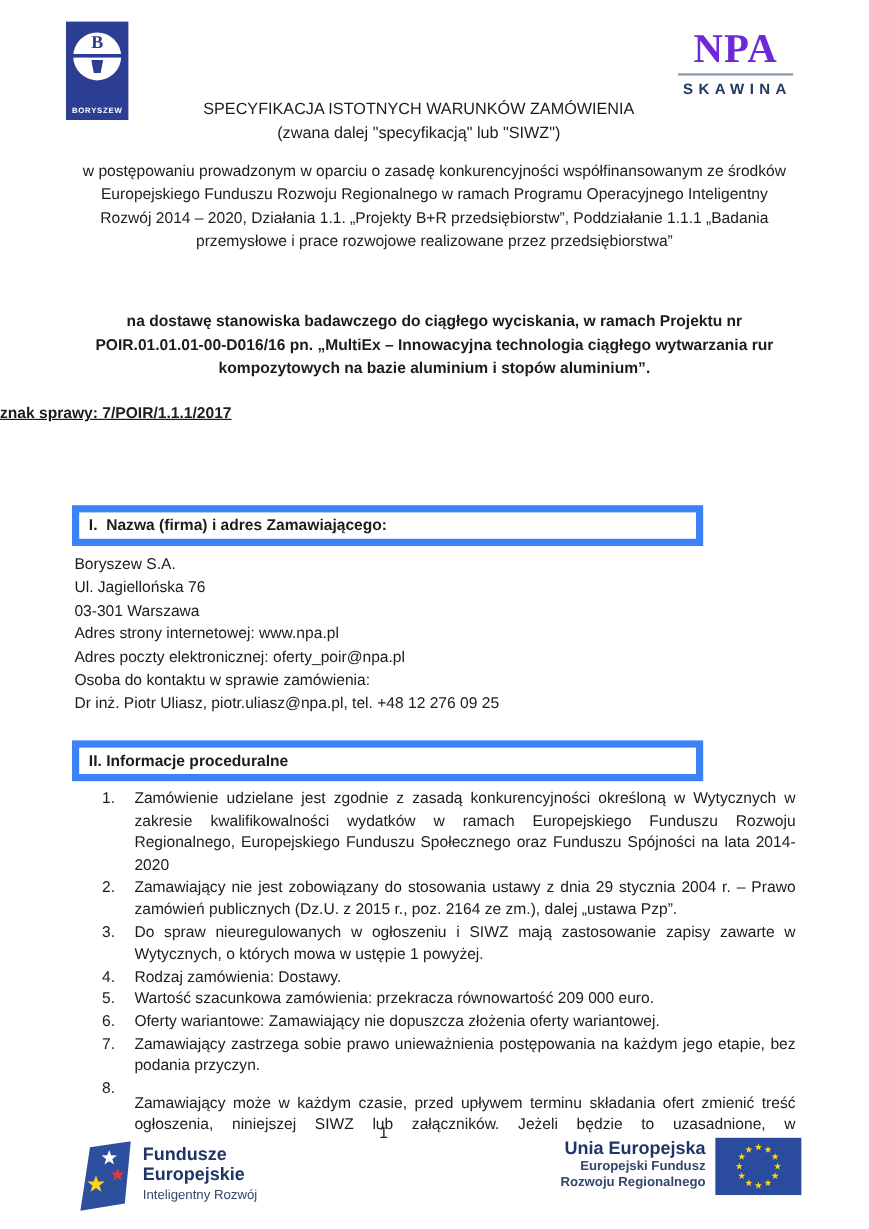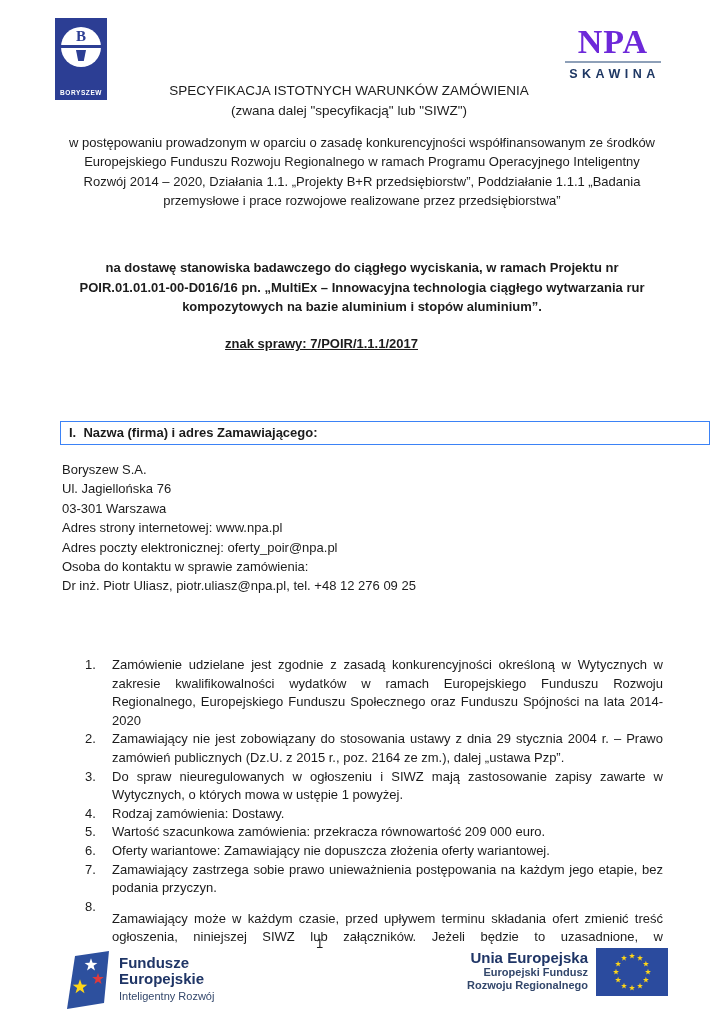--- a/index.html
+++ b/index.html
@@ -66,28 +66,28 @@
   .intro {
     position: absolute; top: 133px; left: 62px; width: 600px;
     text-align: center; font-size: 13px; line-height: 19.3px;
   }
   .subject {
     position: absolute; top: 258px; left: 77px; width: 570px;
     text-align: center; font-weight: bold; font-size: 13px; line-height: 19.5px;
   }
   .case-number {
     position: absolute; top: 336px; left: 0; width: 643px;
-    text-align: center; font-weight: bold; font-size: 13px;
+    font-weight: bold; font-size: 13px;
   }
   .case-number span { text-decoration: underline; }
 
   
   .section-box {
-    position: absolute; left: 60px; width: 650px;
-    border: 1px solid #3b82f6;
+    position: absolute; left: 60px; width: 526px;
+    border: 6px solid #3b82f6;
     padding: 3px 8px 4px 8px;
     font-weight: bold; font-size: 13px;
     white-space: pre-wrap;
     background: #ffffff;
   }
   .section-box.one { top: 421px; }
   .section-box.two { top: 617px; }
 
   
   .address {
@@ -156,20 +156,21 @@
   <div class="address">
     <div>Boryszew S.A.</div>
     <div>Ul. Jagiellońska 76</div>
     <div>03-301 Warszawa</div>
     <div>Adres strony internetowej: www.npa.pl</div>
     <div>Adres poczty elektronicznej: oferty_poir@npa.pl</div>
     <div>Osoba do kontaktu w sprawie zamówienia:</div>
     <div>Dr inż. Piotr Uliasz, piotr.uliasz@npa.pl, tel. +48 12 276 09 25</div>
   </div>
 
+  <div class="section-box two">II. Informacje proceduralne</div>
 
   <div class="proc-list">
     <div class="li">
       <span class="num">1.</span>
       <div class="txt">Zamówienie udzielane jest zgodnie z zasadą konkurencyjności określoną w Wytycznych w zakresie kwalifikowalności wydatków w ramach Europejskiego Funduszu Rozwoju Regionalnego, Europejskiego Funduszu Społecznego oraz Funduszu Spójności na lata 2014-2020</div>
     </div>
     <div class="li">
       <span class="num">2.</span>
       <div class="txt">Zamawiający nie jest zobowiązany do stosowania ustawy z dnia 29 stycznia 2004 r. – Prawo zamówień publicznych (Dz.U. z 2015 r., poz. 2164 ze zm.), dalej „ustawa Pzp”.</div>
     </div>

